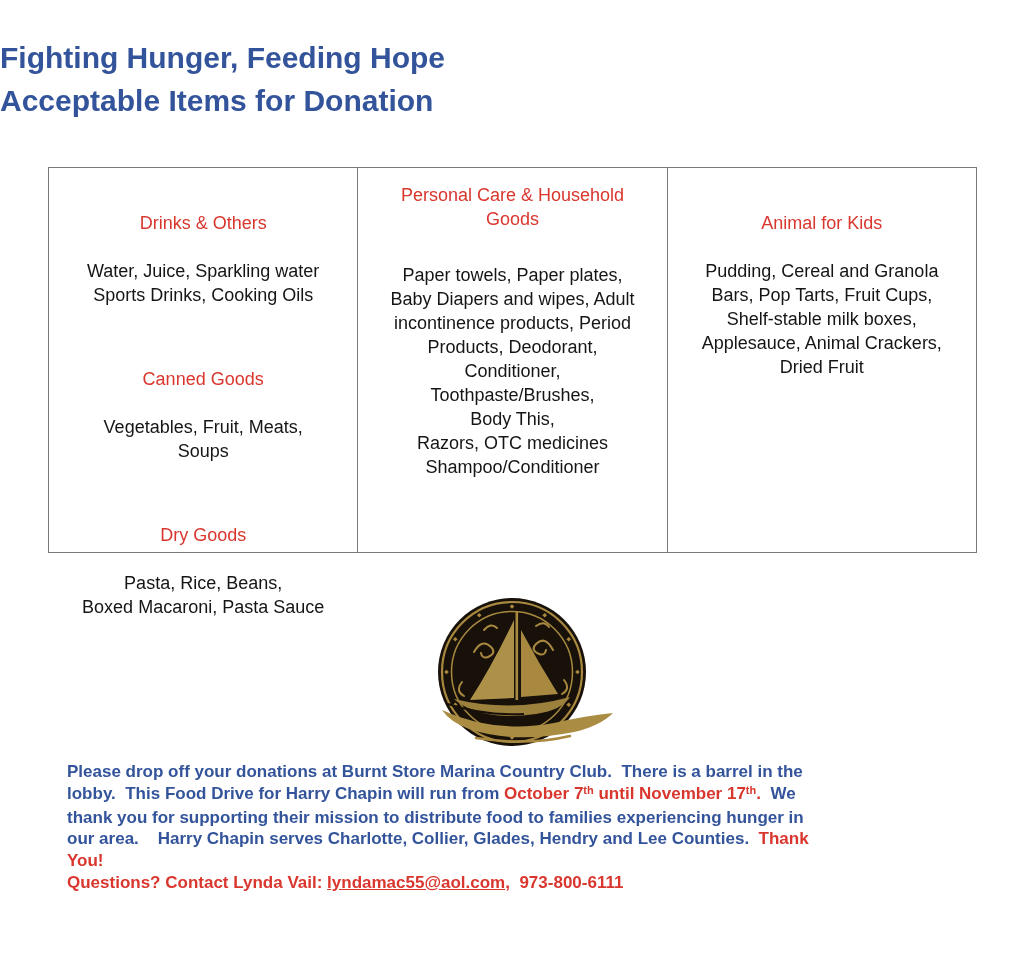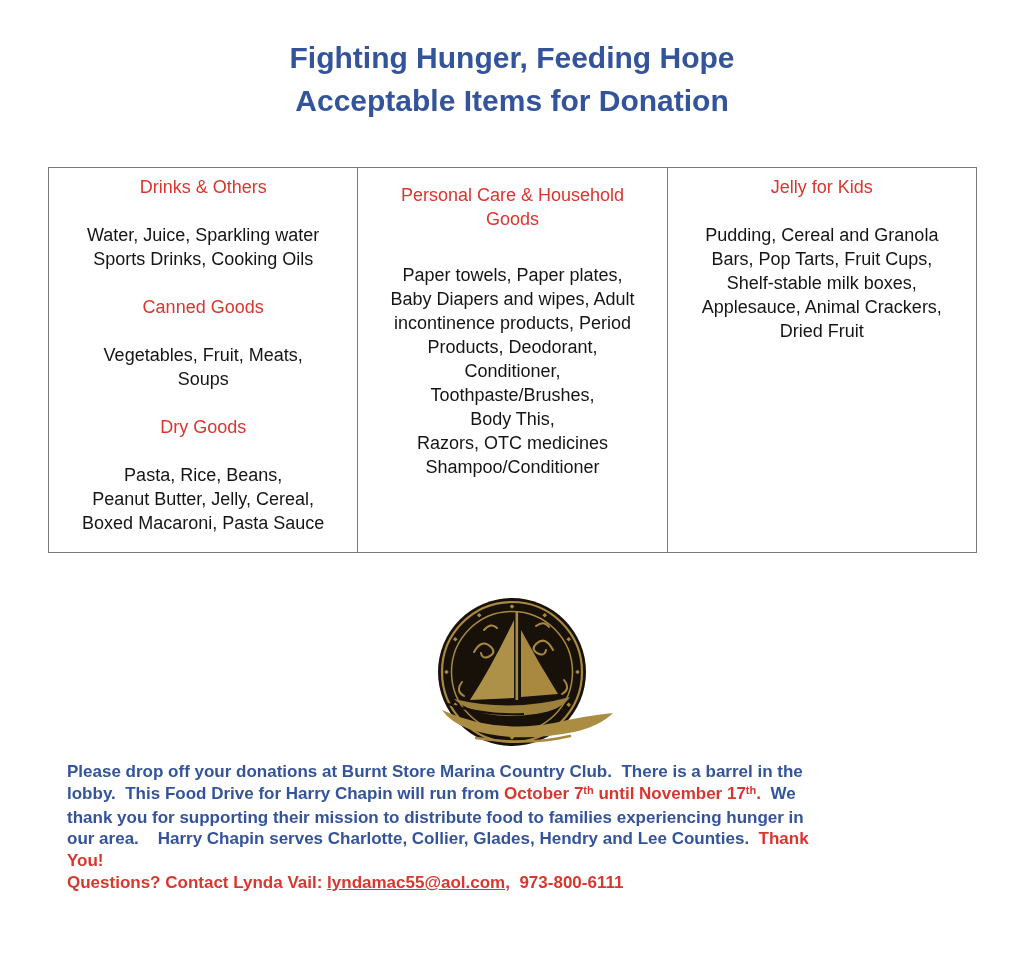--- a/index.html
+++ b/index.html
@@ -1,33 +1,33 @@
 <!DOCTYPE html>
 <html><head>
 <meta charset="utf-8">
 <style>
   html,body{margin:0;padding:0;}
   body{
     width:1024px;height:957px;position:relative;background:#ffffff;
     font-family:"Liberation Sans", sans-serif;overflow:hidden;
   }
   .title{
-    position:absolute;top:36px;left:0;width:100%;text-align:center;
+    position:absolute;top:36px;left:0;width:100%;
     color:#33549B;font-weight:bold;font-size:30px;line-height:43px;
   }
   .donation-table{
     position:absolute;left:48px;top:167px;width:929px;height:386px;
     display:flex;border:1px solid #7a7a7a;box-sizing:border-box;background:#fff;
   }
   .tcol{
     flex:1;padding-top:7px;text-align:center;font-size:18px;line-height:24px;
     color:#151515;box-sizing:border-box;
   }
   .tcol + .tcol{border-left:1px solid #7a7a7a;}
-  .cat{color:#D9362E;}
+  .cat{color:#D9362E;margin-top:36px;}
   .wrapcap{max-width:256px;margin:8px auto;}
   .sp{height:24px;}
   .logo{position:absolute;left:424px;top:596px;width:192px;height:160px;}
   .footer{
     position:absolute;left:67px;top:761px;width:960px;
     color:#33549B;font-weight:bold;font-size:17px;line-height:21.8px;
     white-space:pre;
   }
   .footer .red{color:#D9362E;}
   .sup{font-size:11px;position:relative;top:-5px;}
@@ -50,40 +50,39 @@
     <div>Sports Drinks, Cooking Oils</div>
     <div class="sp"></div>
     <div class="cat">Canned Goods</div>
     <div class="sp"></div>
     <div>Vegetables, Fruit, Meats,</div>
     <div>Soups</div>
     <div class="sp"></div>
     <div class="cat">Dry Goods</div>
     <div class="sp"></div>
     <div>Pasta, Rice, Beans,</div>
-    <div>Peanut Butter, Jelly, Cereal,</div>
     <div>Boxed Macaroni, Pasta Sauce</div>
   </div>
 
   <div class="tcol">
     <div class="cat wrapcap">Personal Care &amp; Household Goods</div>
     <div class="sp"></div>
     <div>Paper towels, Paper plates,</div>
     <div>Baby Diapers and wipes, Adult</div>
     <div>incontinence products, Period</div>
     <div>Products, Deodorant,</div>
     <div>Conditioner,</div>
     <div>Toothpaste/Brushes,</div>
     <div>Body This,</div>
     <div>Razors, OTC medicines</div>
     <div>Shampoo/Conditioner</div>
   </div>
 
   <div class="tcol">
-    <div class="cat">Jelly for Kids</div>
+    <div class="cat">Animal for Kids</div>
     <div class="sp"></div>
     <div>Pudding, Cereal and Granola</div>
     <div>Bars, Pop Tarts, Fruit Cups,</div>
     <div>Shelf-stable milk boxes,</div>
     <div>Applesauce, Animal Crackers,</div>
     <div>Dried Fruit</div>
   </div>
 
 </div>
 

